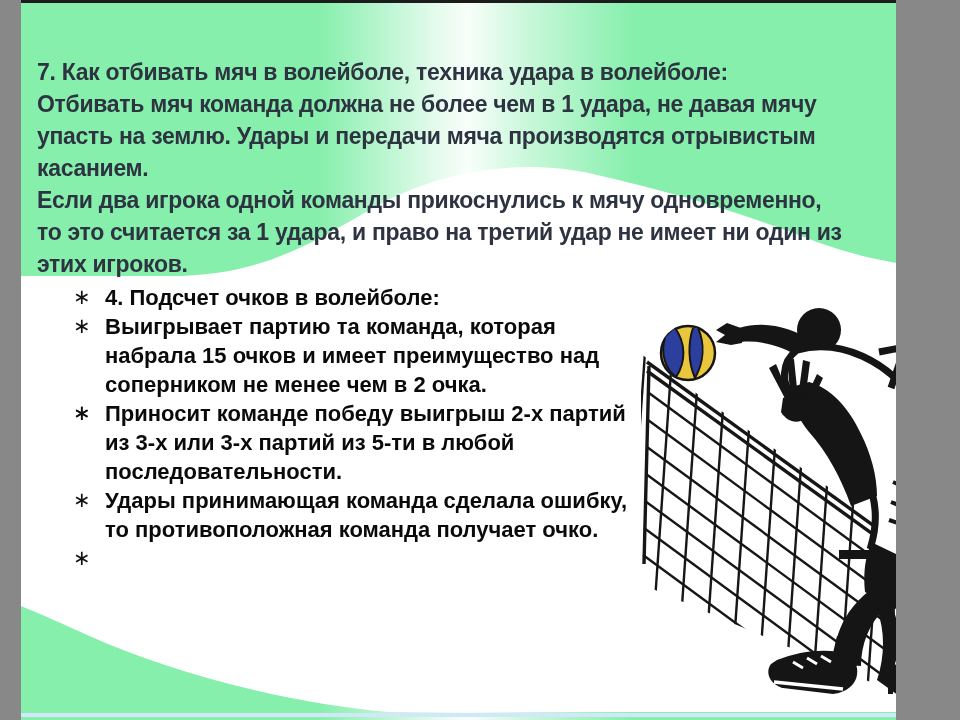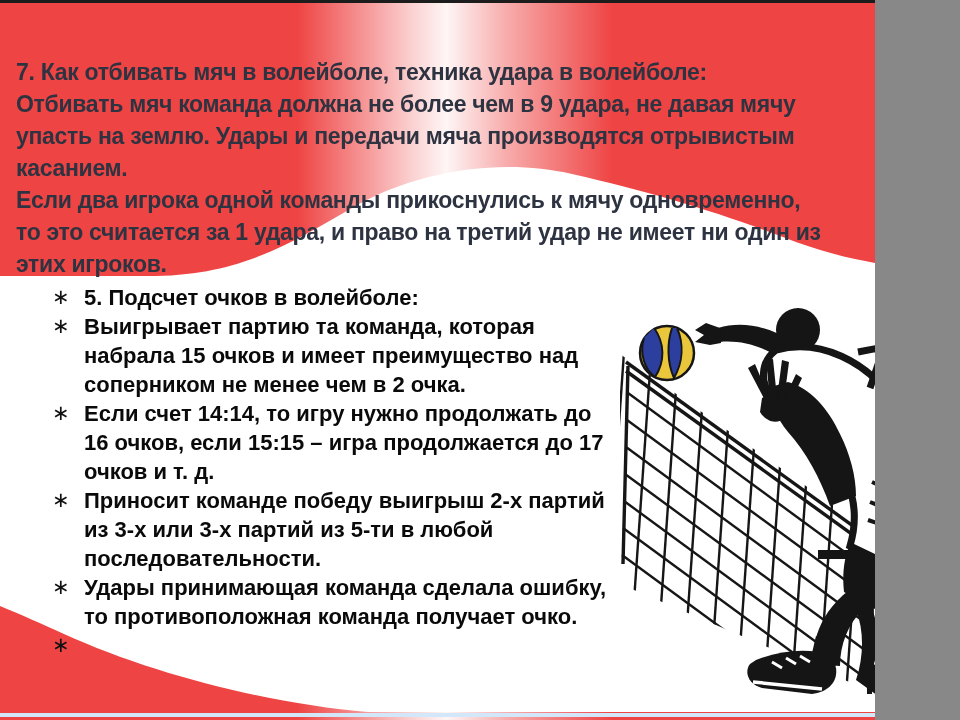--- a/index.html
+++ b/index.html
@@ -1,19 +1,20 @@
 <!DOCTYPE html>
 <html><head>
 <meta charset="utf-8">
 <style>
   html,body{margin:0;padding:0;background:#888;}
   .slide{
     position:relative;width:875px;height:720px;overflow:hidden;
-    background:#ef4444;
+    background:#86efac;
     font-family:"Liberation Sans","DejaVu Sans",sans-serif;
+    margin-left:21px;
   }
   .top-border{position:absolute;left:0;top:0;width:960px;height:3px;background:#1c1c1c;z-index:5;}
   .light-band{
     position:absolute;inset:0;z-index:0;
     background:linear-gradient(90deg,
       rgba(255,255,255,0) 34%,
       rgba(255,255,255,.75) 47%,
       rgba(255,255,255,.95) 51%,
       rgba(255,255,255,.55) 58%,
       rgba(255,255,255,0) 70%);
@@ -58,36 +59,35 @@
              C656 193 724 214 796 242
              C862 266 918 269 960 272
              L960 513 L944 513 L944 712
              L368 712
              C270 704 152 674 64 634
              C44 625 20 614 0 606 Z" fill="#ffffff"></path>
   </svg>
 
   <div class="heading-block">
     <h2>7. Как отбивать мяч в волейболе, техника удара в волейболе:</h2>
-    <p>Отбивать мяч команда должна не более чем в 9 удара, не давая мячу упасть на землю. Удары и передачи мяча производятся отрывистым касанием.</p>
+    <p>Отбивать мяч команда должна не более чем в 1 удара, не давая мячу упасть на землю. Удары и передачи мяча производятся отрывистым касанием.</p>
     <p>Если два игрока одной команды прикоснулись к мячу одновременно, то это считается за 1 удара, и право на третий удар не имеет ни один из этих игроков.</p>
   </div>
 
   <ul class="scoring-list">
     <li>
       <span class="bullet">∗</span>
-      <span>5. Подсчет очков в волейболе:</span>
+      <span>4. Подсчет очков в волейболе:</span>
     </li>
     <li>
       <span class="bullet">∗</span>
       <span>Выигрывает партию та команда, которая набрала 15 очков и имеет преимущество над соперником не менее чем в 2 очка.</span>
     </li>
     <li>
       <span class="bullet">∗</span>
-      <span>Если счет 14:14, то игру нужно продолжать до 16 очков, если 15:15 – игра продолжается до 17 очков и т. д.</span>
     </li>
     <li>
       <span class="bullet">∗</span>
       <span>Приносит команде победу выигрыш 2-х партий из 3-х или 3-х партий из 5-ти в любой последовательности.</span>
     </li>
     <li>
       <span class="bullet">∗</span>
       <span>Удары принимающая команда сделала ошибку, то противоположная команда получает очко.</span>
     </li>
     <li>

